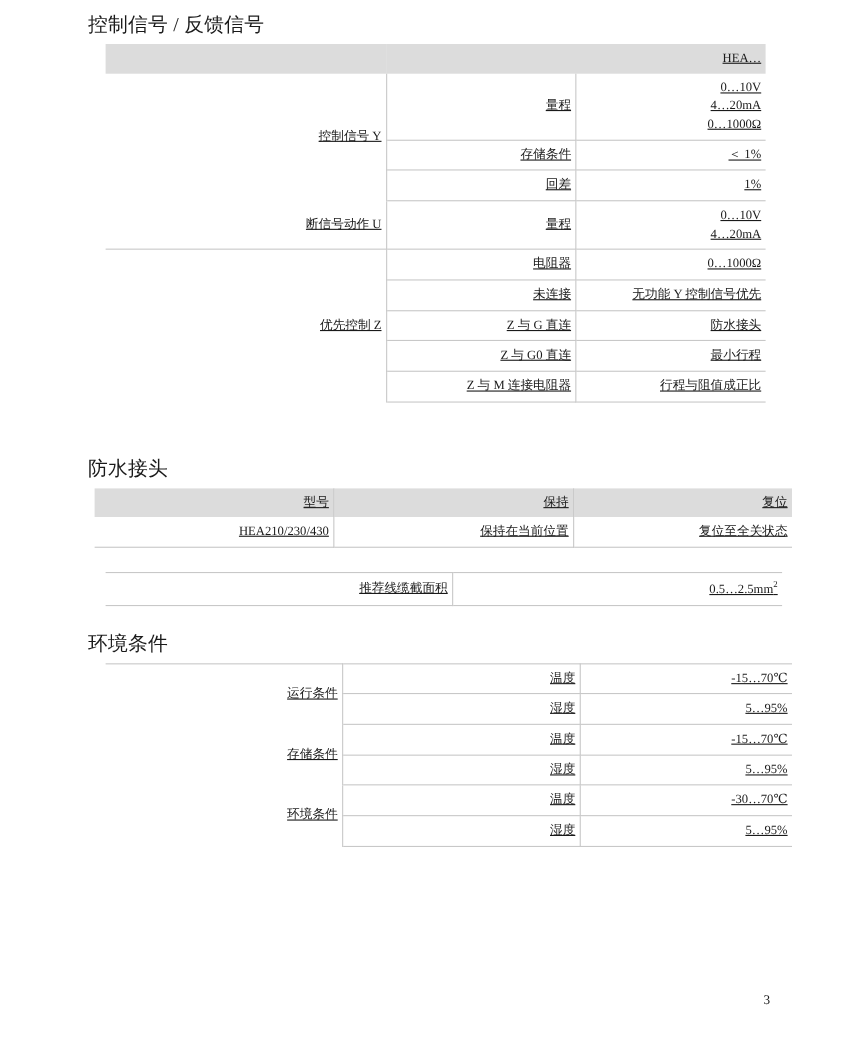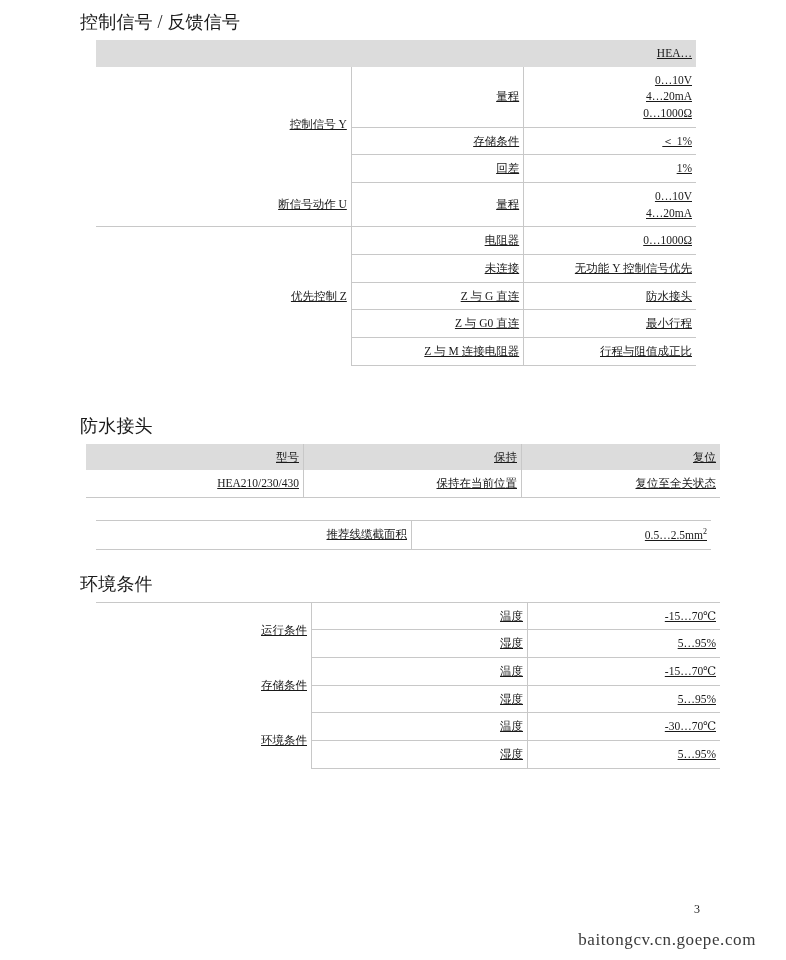--- a/index.html
+++ b/index.html
@@ -237,15 +237,14 @@
       </tr>
       <tr>
         <td class="v2 bb br">湿度</td>
         <td class="v3 bb">5…95%</td>
       </tr>
     </tbody>
       </table>
   </div>
 
   <div class="page-number">3</div>
-  <div class="watermark">baitongcv.cn.goepe.com</div>
 
 </div>
 
 </body></html>

